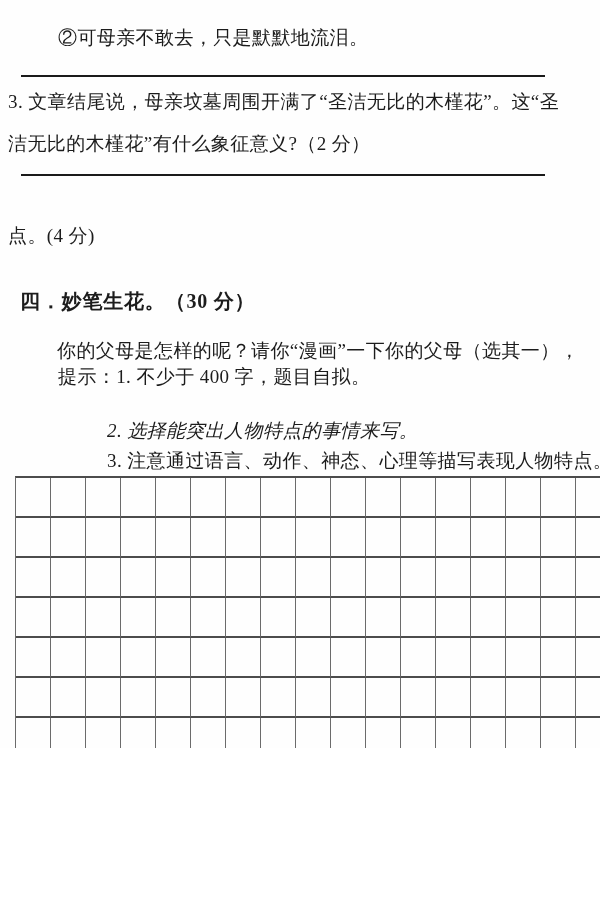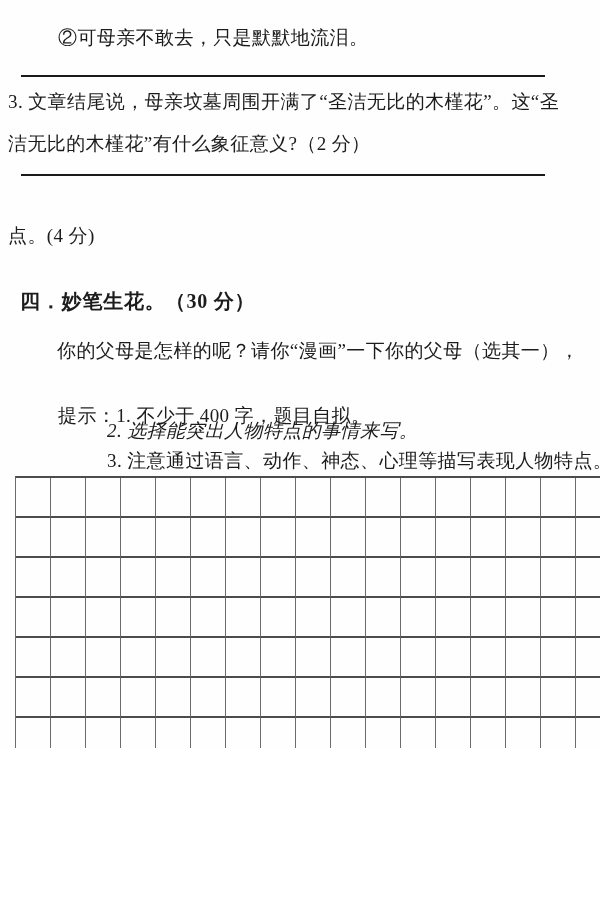--- a/index.html
+++ b/index.html
@@ -44,21 +44,21 @@
     position: absolute;
     top: 288px;
     left: 20px;
     font-size: 20px;
     font-weight: bold;
     letter-spacing: 0.8px;
     white-space: nowrap;
   }
   #intro-line-1 { top: 340px; left: 57px; }
   #intro-line-2 { top: 356px; left: 23px; }
-  #hint-line-1  { top: 405px; left: 58px; text-align: right; }
+  #hint-line-1  { top: 366px; left: 58px; text-align: right; }
   #hint-line-2  { top: 420px; left: 107px; font-style: italic; }
   #hint-line-3  { top: 450px; left: 107px; }
 
   #writing-grid {
     position: absolute;
     top: 476px;
     left: 15px;
     width: 585px;
     height: 402px;
     overflow: hidden;

